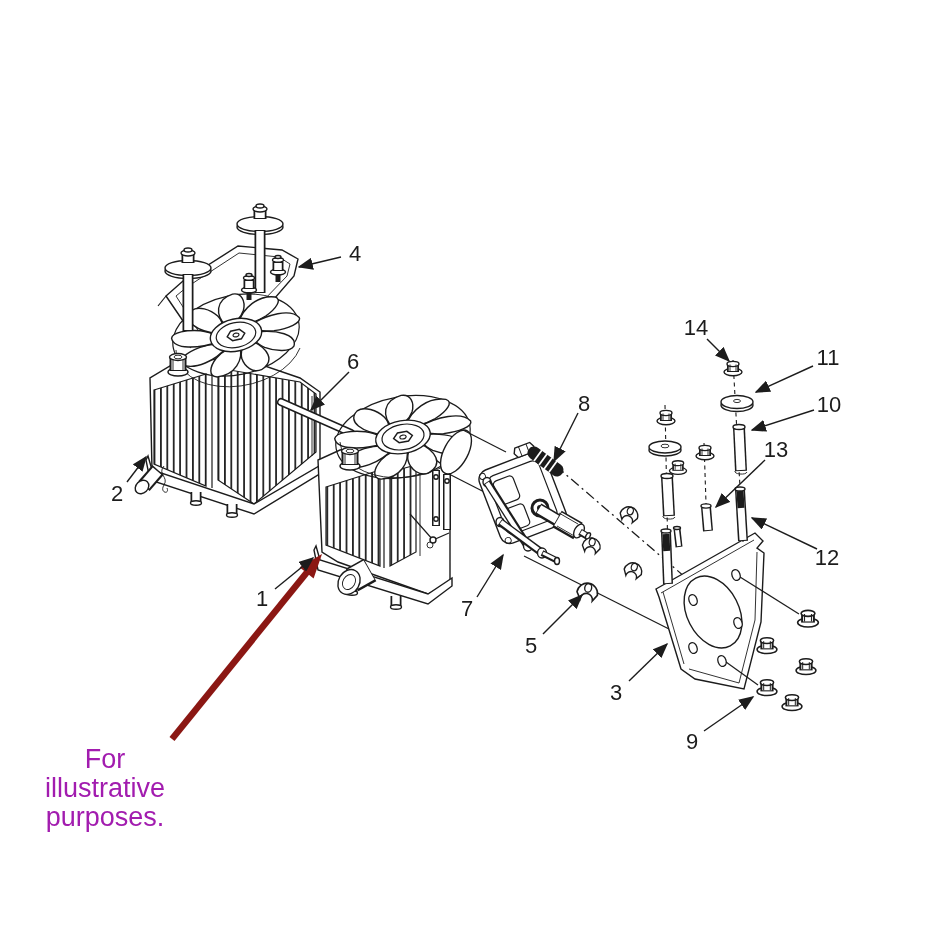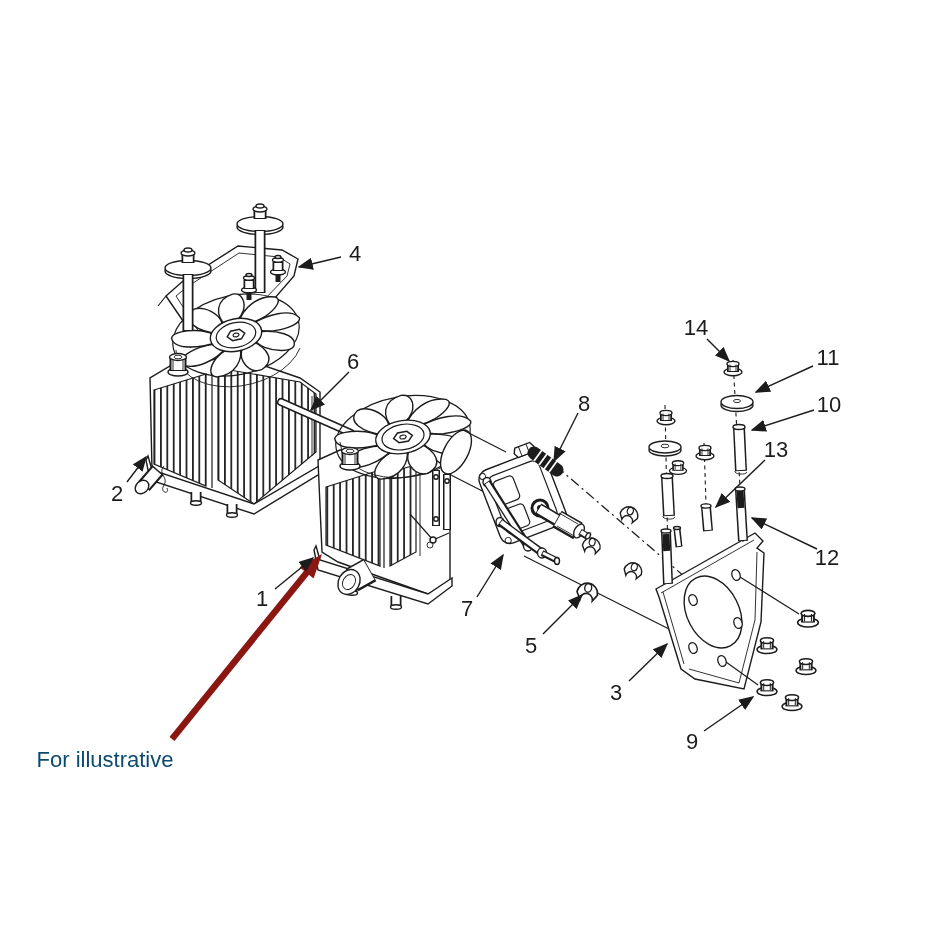--- a/index.html
+++ b/index.html
@@ -10,21 +10,21 @@
   .wt{stroke:#ffffff;fill:none;}
   .fw{fill:#ffffff;stroke:#1c1c1c;stroke-width:1.4;}
   .thin{fill:none;stroke:#1c1c1c;stroke-width:1.2;}
   .th{stroke:#1c1c1c;stroke-width:0.9;fill:none;}
   .dash{stroke:#1c1c1c;stroke-width:1.1;fill:none;stroke-dasharray:4 3.5;}
   .dashdot{stroke:#1c1c1c;stroke-width:1.3;fill:none;stroke-dasharray:10 4 2 4;}
   .leader{stroke:#1c1c1c;stroke-width:1.4;fill:none;}
   .num{font:22px "Liberation Sans",sans-serif;fill:#1c1c1c;text-anchor:middle;}
   #fanwheel *{vector-effect:non-scaling-stroke;}
   .note{position:absolute;left:28px;top:745px;width:154px;text-align:center;
-        font-size:22px;line-height:29px;color:#0c4a6e;}
+        font-size:27px;line-height:29px;color:#a21caf;}
 </style>
 </head>
 <body>
 
 <div id="stage">
 <svg width="950" height="950" viewBox="0 0 950 950" xmlns="http://www.w3.org/2000/svg">
 
   <defs>
     <pattern id="fins" width="6.4" height="10" patternUnits="userSpaceOnUse">
       <rect width="6.4" height="10" fill="#ffffff"></rect>
@@ -373,14 +373,15 @@
     <text class="num" x="829" y="412">10</text>
     <text class="num" x="828" y="365">11</text>
     <text class="num" x="827" y="565">12</text>
     <text class="num" x="776" y="457">13</text>
     <text class="num" x="696" y="335">14</text>
   </g>
 </svg>
 
 <div class="note">
   <span style="display:block">For illustrative</span>
+  <span style="display:block">purposes.</span>
 </div>
 </div>
 
 </body></html>

